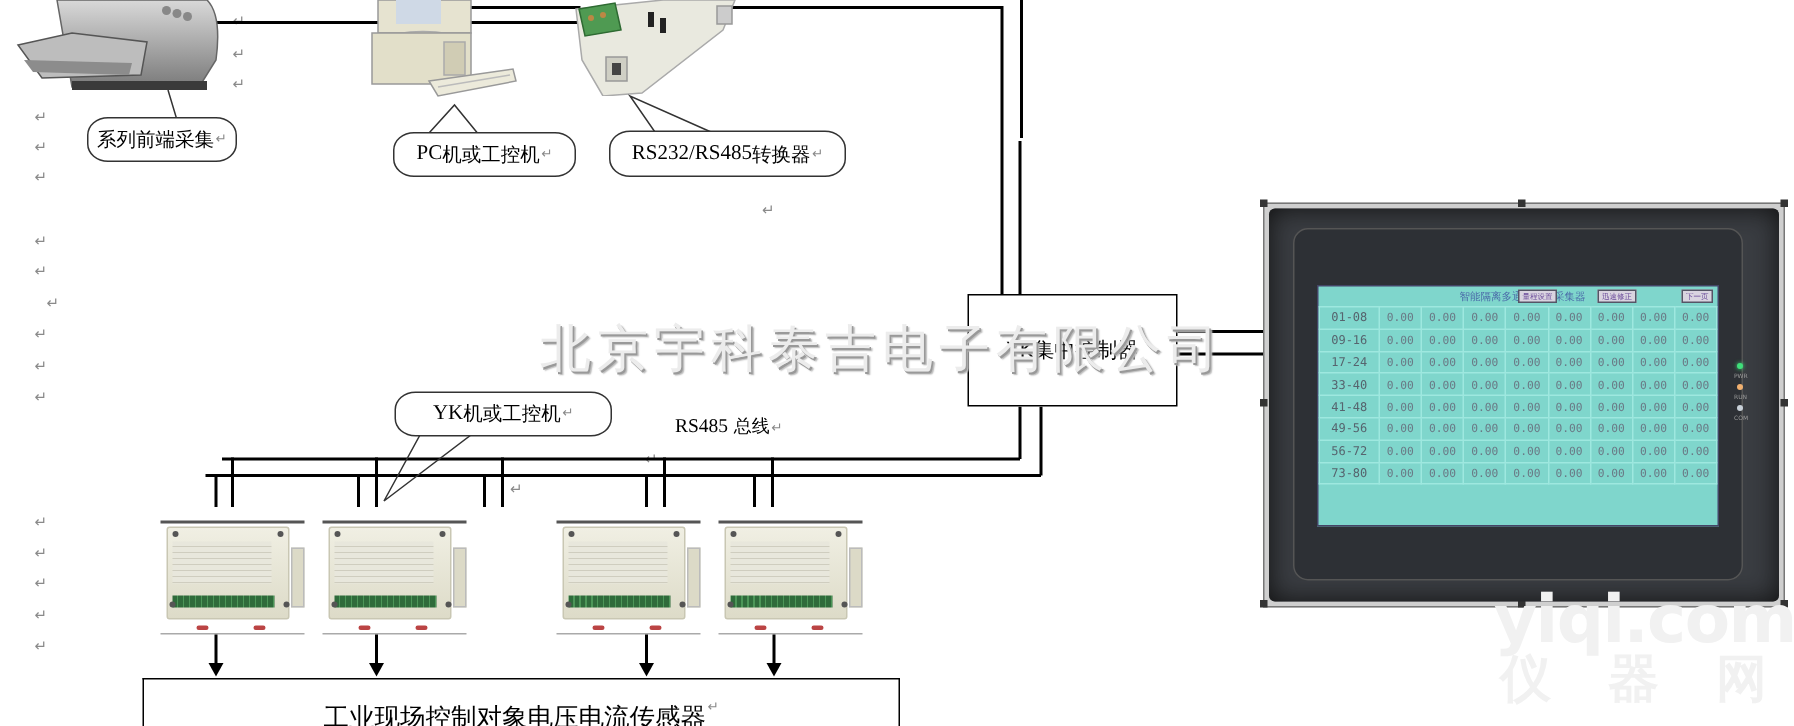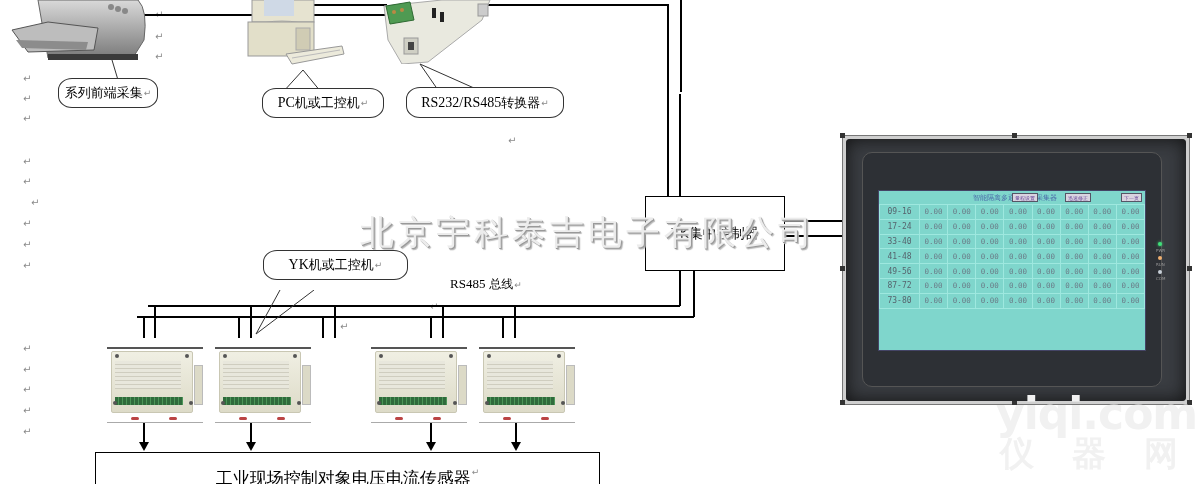--- a/index.html
+++ b/index.html
@@ -211,21 +211,21 @@
   <span>YK集中控制器</span>
 </div>
 
 <div class="watermark">北京宇科泰吉电子有限公司</div>
 
 <div class="abs" style="left:250px;top:290px;width:80px;height:46px">
   <svg width="80" height="46">
       <polyline points="30,0 6,44 64,0" fill="none" stroke="#333" stroke-width="1"></polyline>
     </svg>
 </div>
-<div class="callout" style="left:263px;top:250px;width:145px;height:30px">
+<div class="callout" style="left:263px;top:261px;width:145px;height:30px">
   <span class="latin">YK</span>
     <span> 机或工控机</span>
     <span class="mark">↵</span>
 </div>
 
 <div class="bus-label">
   <span>RS485</span><span class="cjk"> 总线</span><span class="mark">↵</span>
 </div>
 
 <div class="module" style="left:107px;top:347px">
@@ -315,20 +315,31 @@
 <div class="hmi-screen">
   <div class="hmi-title-row">
     <span>智能隔离多通道电流采集器</span>
     <span class="hmi-btn" style="left:133px">量程设置</span>
     <span class="hmi-btn" style="left:186px">迅速修正</span>
     <span class="hmi-btn" style="left:242px">下一页</span>
   </div>
   <table class="hmi-table">
     <tbody>
       <tr>
+          <td class="row-head">01-08</td>
+          <td>0.00</td>
+          <td>0.00</td>
+          <td>0.00</td>
+          <td>0.00</td>
+          <td>0.00</td>
+          <td>0.00</td>
+          <td>0.00</td>
+          <td>0.00</td>
+        </tr>
+      <tr>
           <td class="row-head">09-16</td>
           <td>0.00</td>
           <td>0.00</td>
           <td>0.00</td>
           <td>0.00</td>
           <td>0.00</td>
           <td>0.00</td>
           <td>0.00</td>
           <td>0.00</td>
         </tr>
@@ -370,21 +381,21 @@
           <td>0.00</td>
           <td>0.00</td>
           <td>0.00</td>
           <td>0.00</td>
           <td>0.00</td>
           <td>0.00</td>
           <td>0.00</td>
           <td>0.00</td>
         </tr>
       <tr>
-          <td class="row-head">87-72</td>
+          <td class="row-head">56-72</td>
           <td>0.00</td>
           <td>0.00</td>
           <td>0.00</td>
           <td>0.00</td>
           <td>0.00</td>
           <td>0.00</td>
           <td>0.00</td>
           <td>0.00</td>
         </tr>
       <tr>

